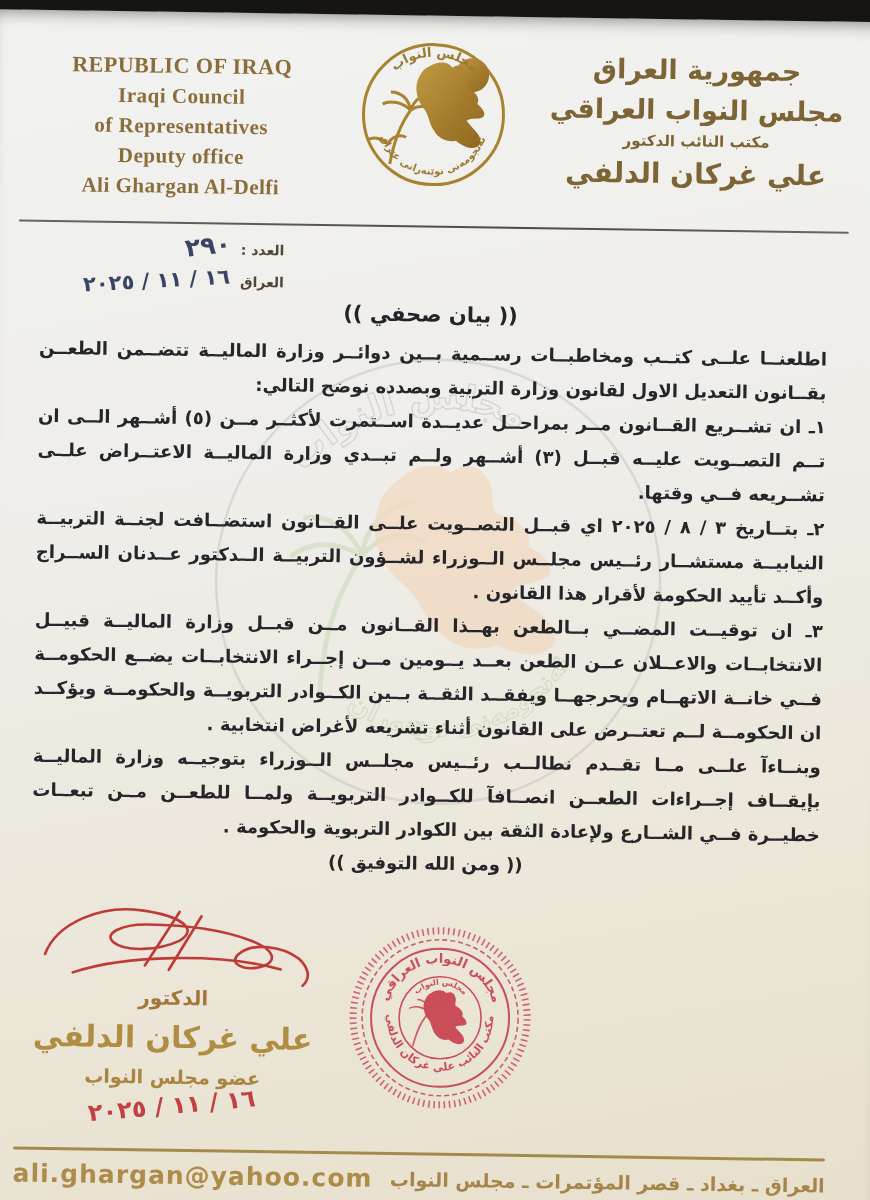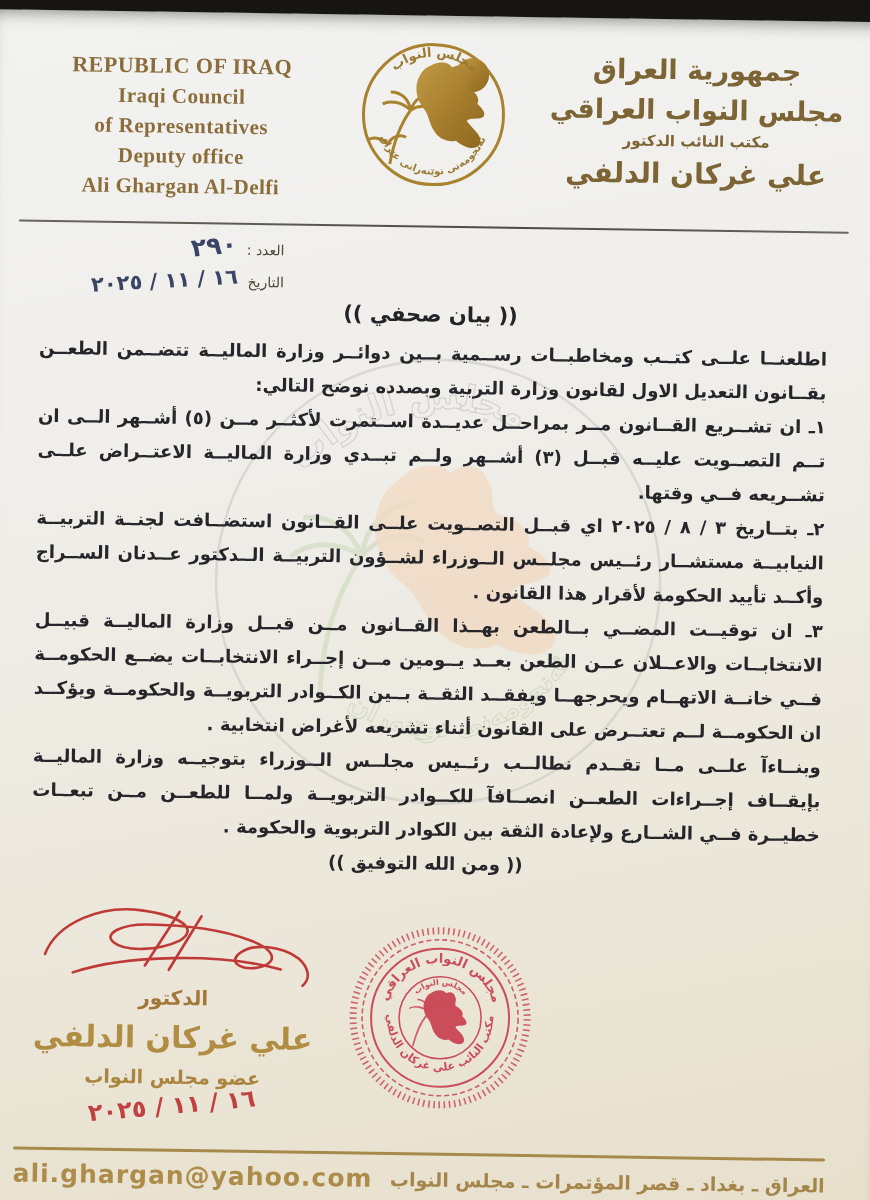--- a/index.html
+++ b/index.html
@@ -30,21 +30,21 @@
   .hdr-ar .name{font-size:28px;line-height:44px;}
   .hdr-rule{position:absolute;left:22px;right:18px;top:219px;height:2px;
     background:linear-gradient(90deg,#6b675f,#4e4a43 60%,#6b675f);border-radius:2px;}
 
   
   .emblem{position:absolute;left:350px;top:26px;}
 
   
   .ref{position:absolute;left:28px;top:230px;width:260px;direction:rtl;color:#4a4036;}
   .ref .row{display:flex;align-items:center;gap:10px;height:32px;}
-  .ref .lbl{font-size:14px;font-weight:normal;color:#514538;white-space:nowrap;}
+  .ref .lbl{font-size:14px;font-weight:bold;color:#514538;white-space:nowrap;}
   .hand{font-family:"DejaVu Sans",sans-serif;color:#3a4566;font-weight:bold;}
   .ref .num{font-size:25px;transform:rotate(-7deg) translateY(-4px);letter-spacing:4px;}
   .ref .date{font-size:21px;transform:rotate(-4deg);letter-spacing:1px;white-space:nowrap;}
 
   
   .title{position:absolute;left:0;right:0;top:296px;text-align:center;
     font-size:21px;font-weight:bold;color:#242428;}
   .body-text{position:absolute;right:38px;left:44px;top:330px;direction:rtl;
     text-align:justify;text-align-last:right;
     font-size:18px;font-weight:bold;color:#26262a;line-height:34px;z-index:2;}
@@ -158,21 +158,21 @@
       </div>
 
       <div class="hdr-rule"></div>
 
       <div class="ref">
         <div class="row">
           <span class="lbl">العدد :</span>
           <span class="hand num">٢٩٠</span>
         </div>
         <div class="row">
-          <span class="lbl">التاريخ</span>
+          <span class="lbl">العراق</span>
           <span class="hand date">١٦ / ١١ / ٢٠٢٥</span>
         </div>
       </div>
 
       <div class="title">(( بيان صحفي ))</div>
 
       <div class="body-text">
         <p>اطلعنــا علــى كتــب ومخاطبــات رســمية بــين دوائــر وزارة الماليــة تتضــمن الطعــن بقــانون التعديل الاول لقانون وزارة التربية وبصدده نوضح التالي:</p>
         <p>١ـ ان تشــريع القــانون مــر بمراحــل عديــدة اســتمرت لأكثــر مــن (٥) أشــهر الــى ان تــم التصــويت عليــه قبــل (٣) أشــهر ولــم تبــدي وزارة الماليــة الاعتــراض علــى تشــريعه فــي وقتها.</p>
         <p>٢ـ بتــاريخ ٣ / ٨ / ٢٠٢٥ اي قبــل التصــويت علــى القــانون استضــافت لجنــة التربيــة النيابيــة مستشــار رئــيس مجلــس الــوزراء لشــؤون التربيــة الــدكتور عــدنان الســراج وأكــد تأييد الحكومة لأقرار هذا القانون .</p>

